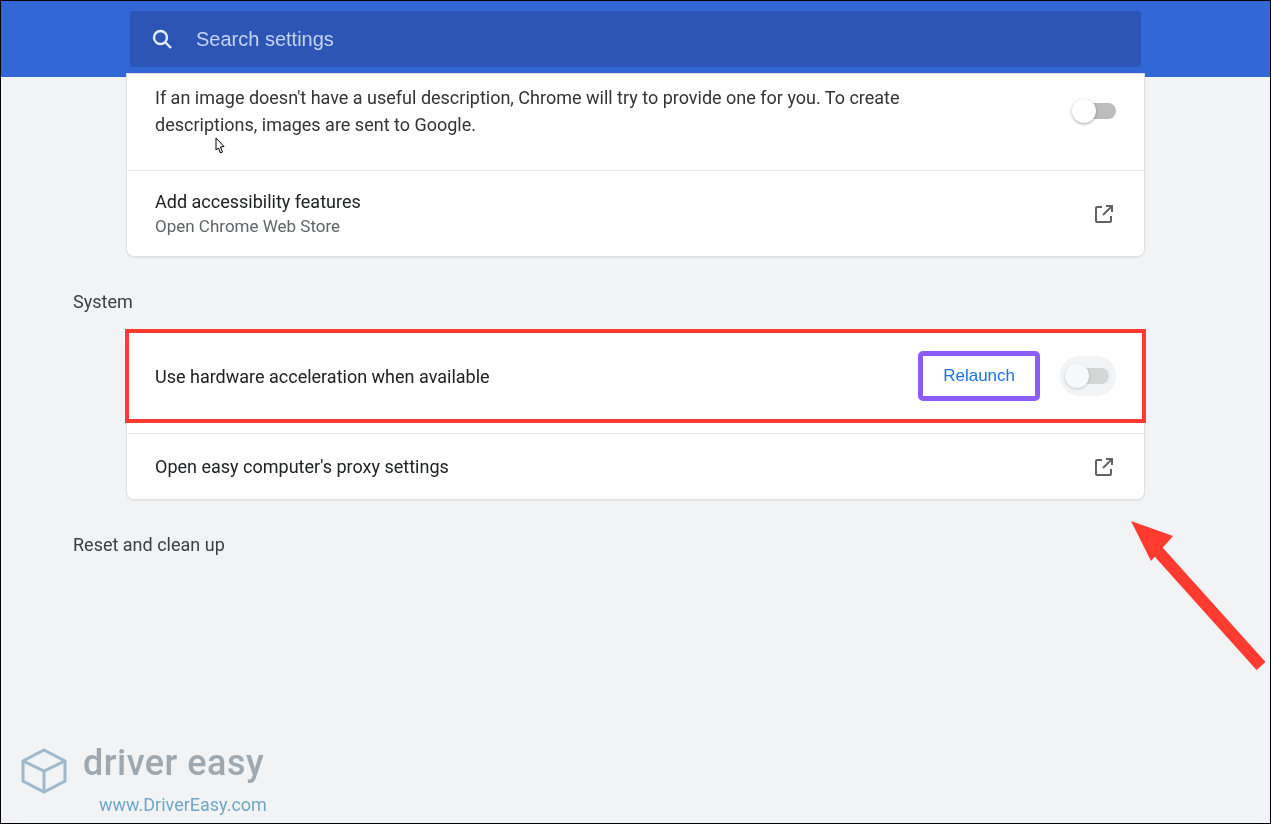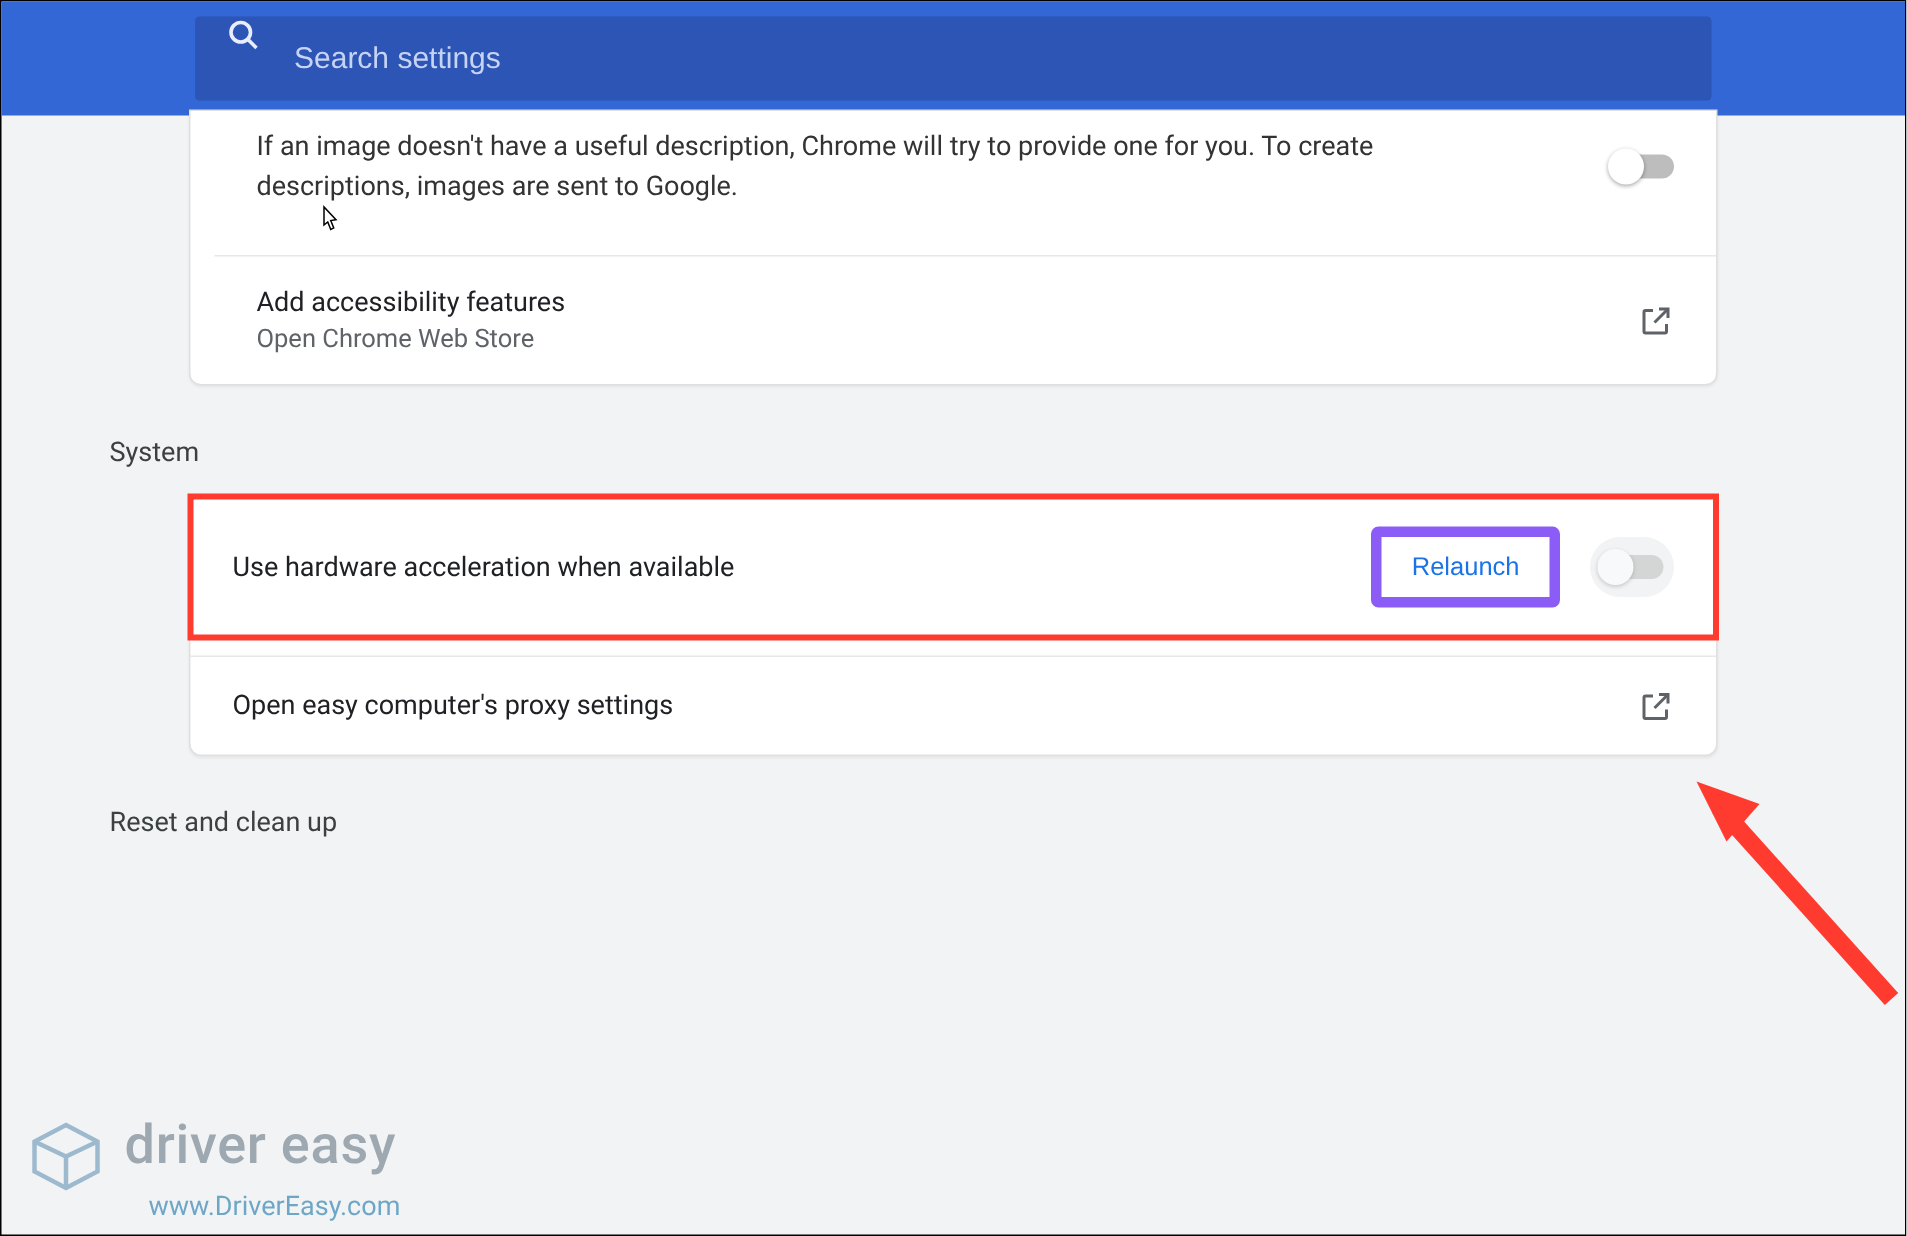--- a/index.html
+++ b/index.html
@@ -1,21 +1,21 @@
 <!DOCTYPE html>
 <html><head>
 <meta charset="utf-8">
 <style>
   * { box-sizing: border-box; margin: 0; padding: 0; }
   html, body { width: 1271px; height: 824px; font-family: Roboto, "Segoe UI", Arial, sans-serif; background: #fff; }
   .frame { width: 1271px; height: 824px; border: 1px solid #000; position: relative; overflow: hidden; background: #f1f3f4; }
 
   
   .header { background: #3367d6; height: 76px; display: flex; align-items: center; padding: 0 24px; }
-  .search-wrap { background: #2c55b6; height: 56px; flex: 1; border-radius: 3px; display: flex; padding: 0 20px; margin-left: 105px; margin-right: 105px; }
+  .search-wrap { background: #2c55b6; height: 56px; flex: 1; border-radius: 3px; display: flex; align-items: center; padding: 0 20px; margin-left: 105px; margin-right: 105px; }
   .search-icon { width: 24px; height: 24px; color: #e8eefd; }
   .search-input { flex: 1; margin-left: 22px; background: transparent; border: none; outline: none; font-size: 20px; color: #fff; }
   .search-input::placeholder { color: #c7d3f3; }
 
   .content { padding: 0 0 40px 0; }
 
   .card { background: #fff; border: 1px solid #e0e0e0; border-radius: 8px; margin: 0 125px; box-shadow: 0 1px 2px rgba(60,64,67,.08); }
   .row { display: flex; align-items: center; justify-content: space-between; padding: 20px 28px; min-height: 66px; }
   .row + .row { border-top: 1px solid #e8e8e8; margin-top: 12px; }
   .row.highlight { outline: 4px solid #ff3b30; outline-offset: -2px; position: relative; z-index: 2; }
@@ -31,21 +31,21 @@
 
   
   .toggle { position: relative; width: 42px; height: 16px; border-radius: 10px; background: #bdbdbd; }
   .toggle .knob { position: absolute; top: -4px; left: -2px; width: 24px; height: 24px; border-radius: 50%; background: #fff; box-shadow: 0 1px 3px rgba(0,0,0,.35); }
   .toggle.on { background: #8ab4f8; }
   .toggle.on .knob { left: auto; right: -2px; background: #1a73e8; }
   .toggle.dim { opacity: .55; }
   .toggle.dim-wrap { width: 56px; height: 40px; display:flex; align-items:center; justify-content:center; border-radius: 24px; background: #f1f3f4; }
 
   
-  .relaunch-btn { border: 7px solid #8b5cf6; background: #fff; color: #1a73e8; font-size: 17px; font-weight: 500; padding: 10px 20px; border-radius: 5px; cursor: pointer; }
+  .relaunch-btn { border: 5px solid #8b5cf6; background: #fff; color: #1a73e8; font-size: 17px; font-weight: 500; padding: 10px 20px; border-radius: 5px; cursor: pointer; }
 
   
   .ext-icon, .caret-icon { width: 24px; height: 24px; color: #5f6368; }
   .caret-icon { width: 10px; height: 14px; }
 
   
   .cursor { position: absolute; left: 209px; top: 135px; width: 18px; height: 24px; pointer-events: none; }
   .cursor svg { width: 18px; height: 24px; }
 
   
@@ -71,21 +71,21 @@
       <svg class="search-icon" viewBox="0 0 24 24" fill="none" stroke="currentColor" stroke-width="2.4">
         <circle cx="10.5" cy="10.5" r="6.5"></circle>
           <line x1="21" y1="21" x2="15.2" y2="15.2"></line>
       </svg>
       <input class="search-input" placeholder="Search settings" style="">
     </div>
   </div>
 
   <div class="content">
 
-    <div class="card spacer-top-card" style="margin-top:-4px; border-top-left-radius:0; border-top-right-radius:0;padding-left:16px;">
+    <div class="card spacer-top-card" style="margin-top:-4px; border-top-left-radius:0; border-top-right-radius:0;">
       <div class="row">
         <div class="row-main">
           <div class="row-desc">If an image doesn't have a useful description, Chrome will try to provide one for you. To create descriptions, images are sent to Google.</div>
         </div>
         <div class="row-right">
           <div class="toggle">
               <div class="knob"></div>
             </div>
         </div>
       </div>

